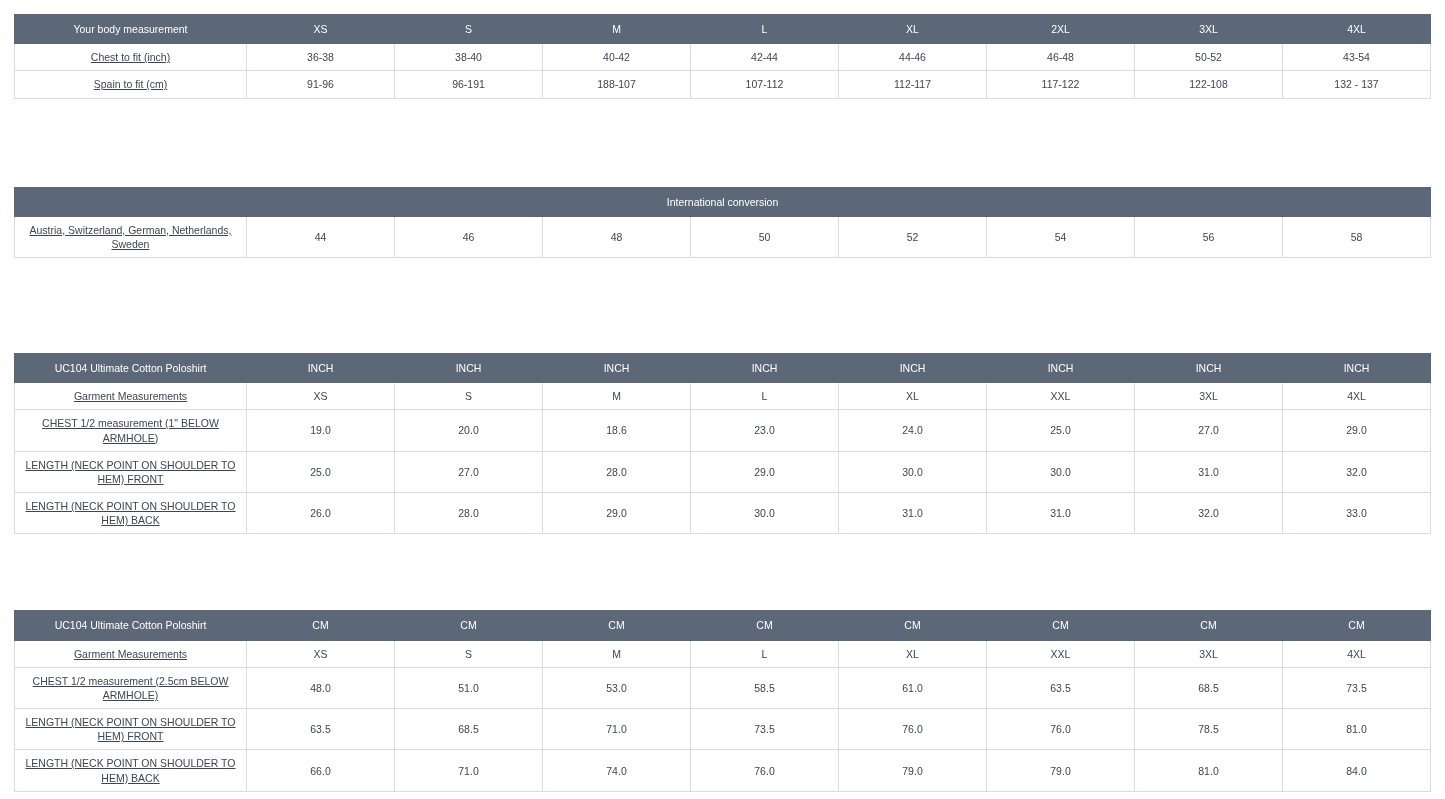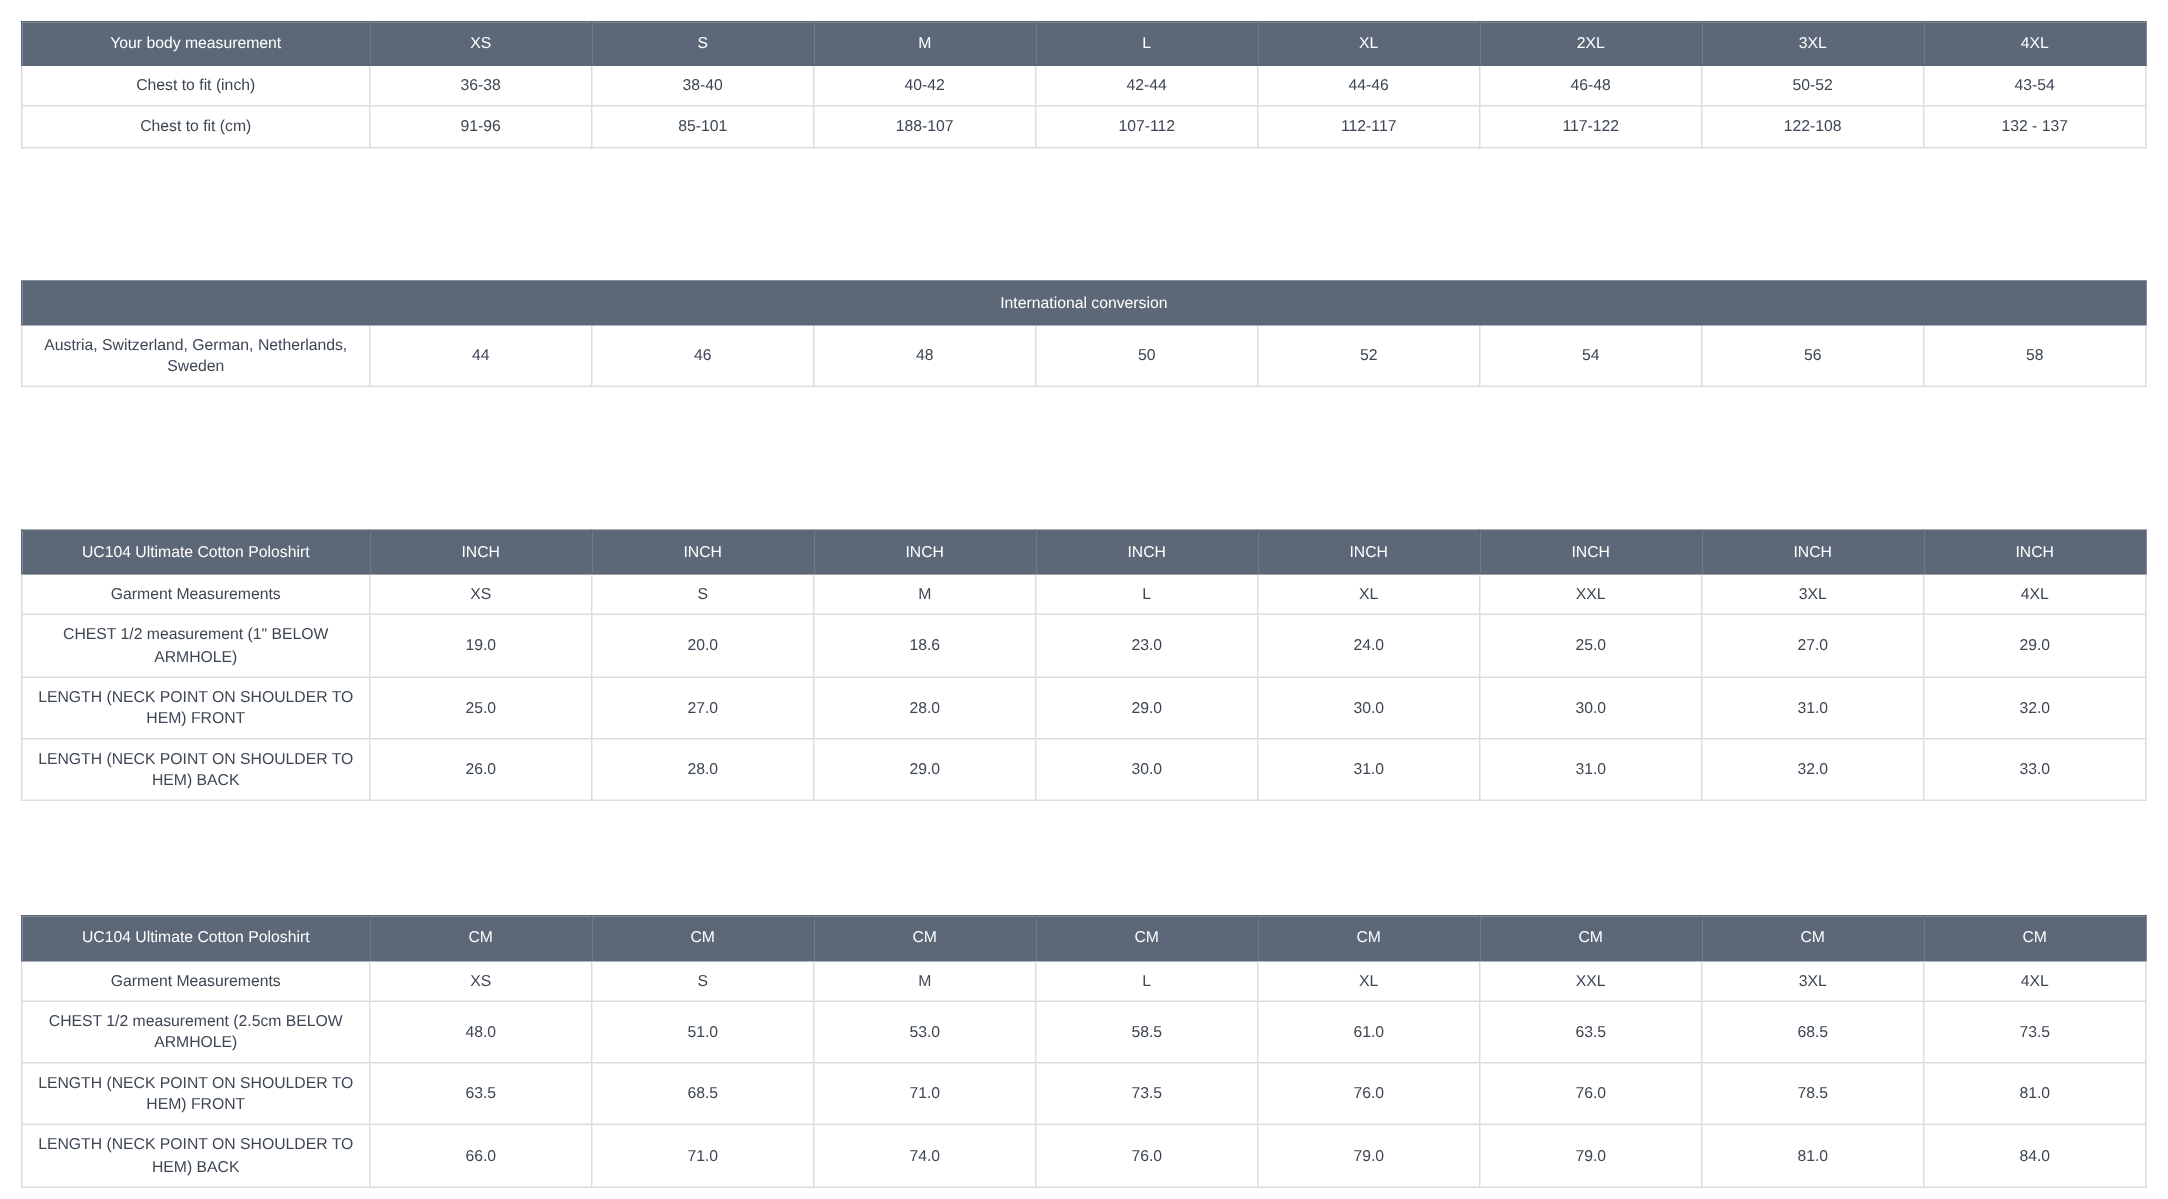--- a/index.html
+++ b/index.html
@@ -48,20 +48,21 @@
   }
   .col-label { width: 232px; }
   .col-size { width: 148px; }
   .spacer-1 { height: 88px; }
   .spacer-2 { height: 95px; }
   .spacer-3 { height: 76px; }
   .tbl-block { margin: 0; }
   .label-cell {
     padding-left: 6px;
     padding-right: 6px;
+    text-decoration: underline;
   }
 </style>
 </head>
 <body>
 
 <div class="page">
 
   <table class="sizetable tbl-block">
     <colgroup>
       <col class="col-label">
@@ -93,23 +94,23 @@
         <td>36-38</td>
         <td>38-40</td>
         <td>40-42</td>
         <td>42-44</td>
         <td>44-46</td>
         <td>46-48</td>
         <td>50-52</td>
         <td>43-54</td>
       </tr>
       <tr>
-        <td class="label-cell">Chest to fit (cm)</td>
+        <td class="label-cell">Spain to fit (cm)</td>
         <td>91-96</td>
-        <td>85-101</td>
+        <td>96-191</td>
         <td>188-107</td>
         <td>107-112</td>
         <td>112-117</td>
         <td>117-122</td>
         <td>122-108</td>
         <td>132 - 137</td>
       </tr>
     </tbody>
   </table>
 

